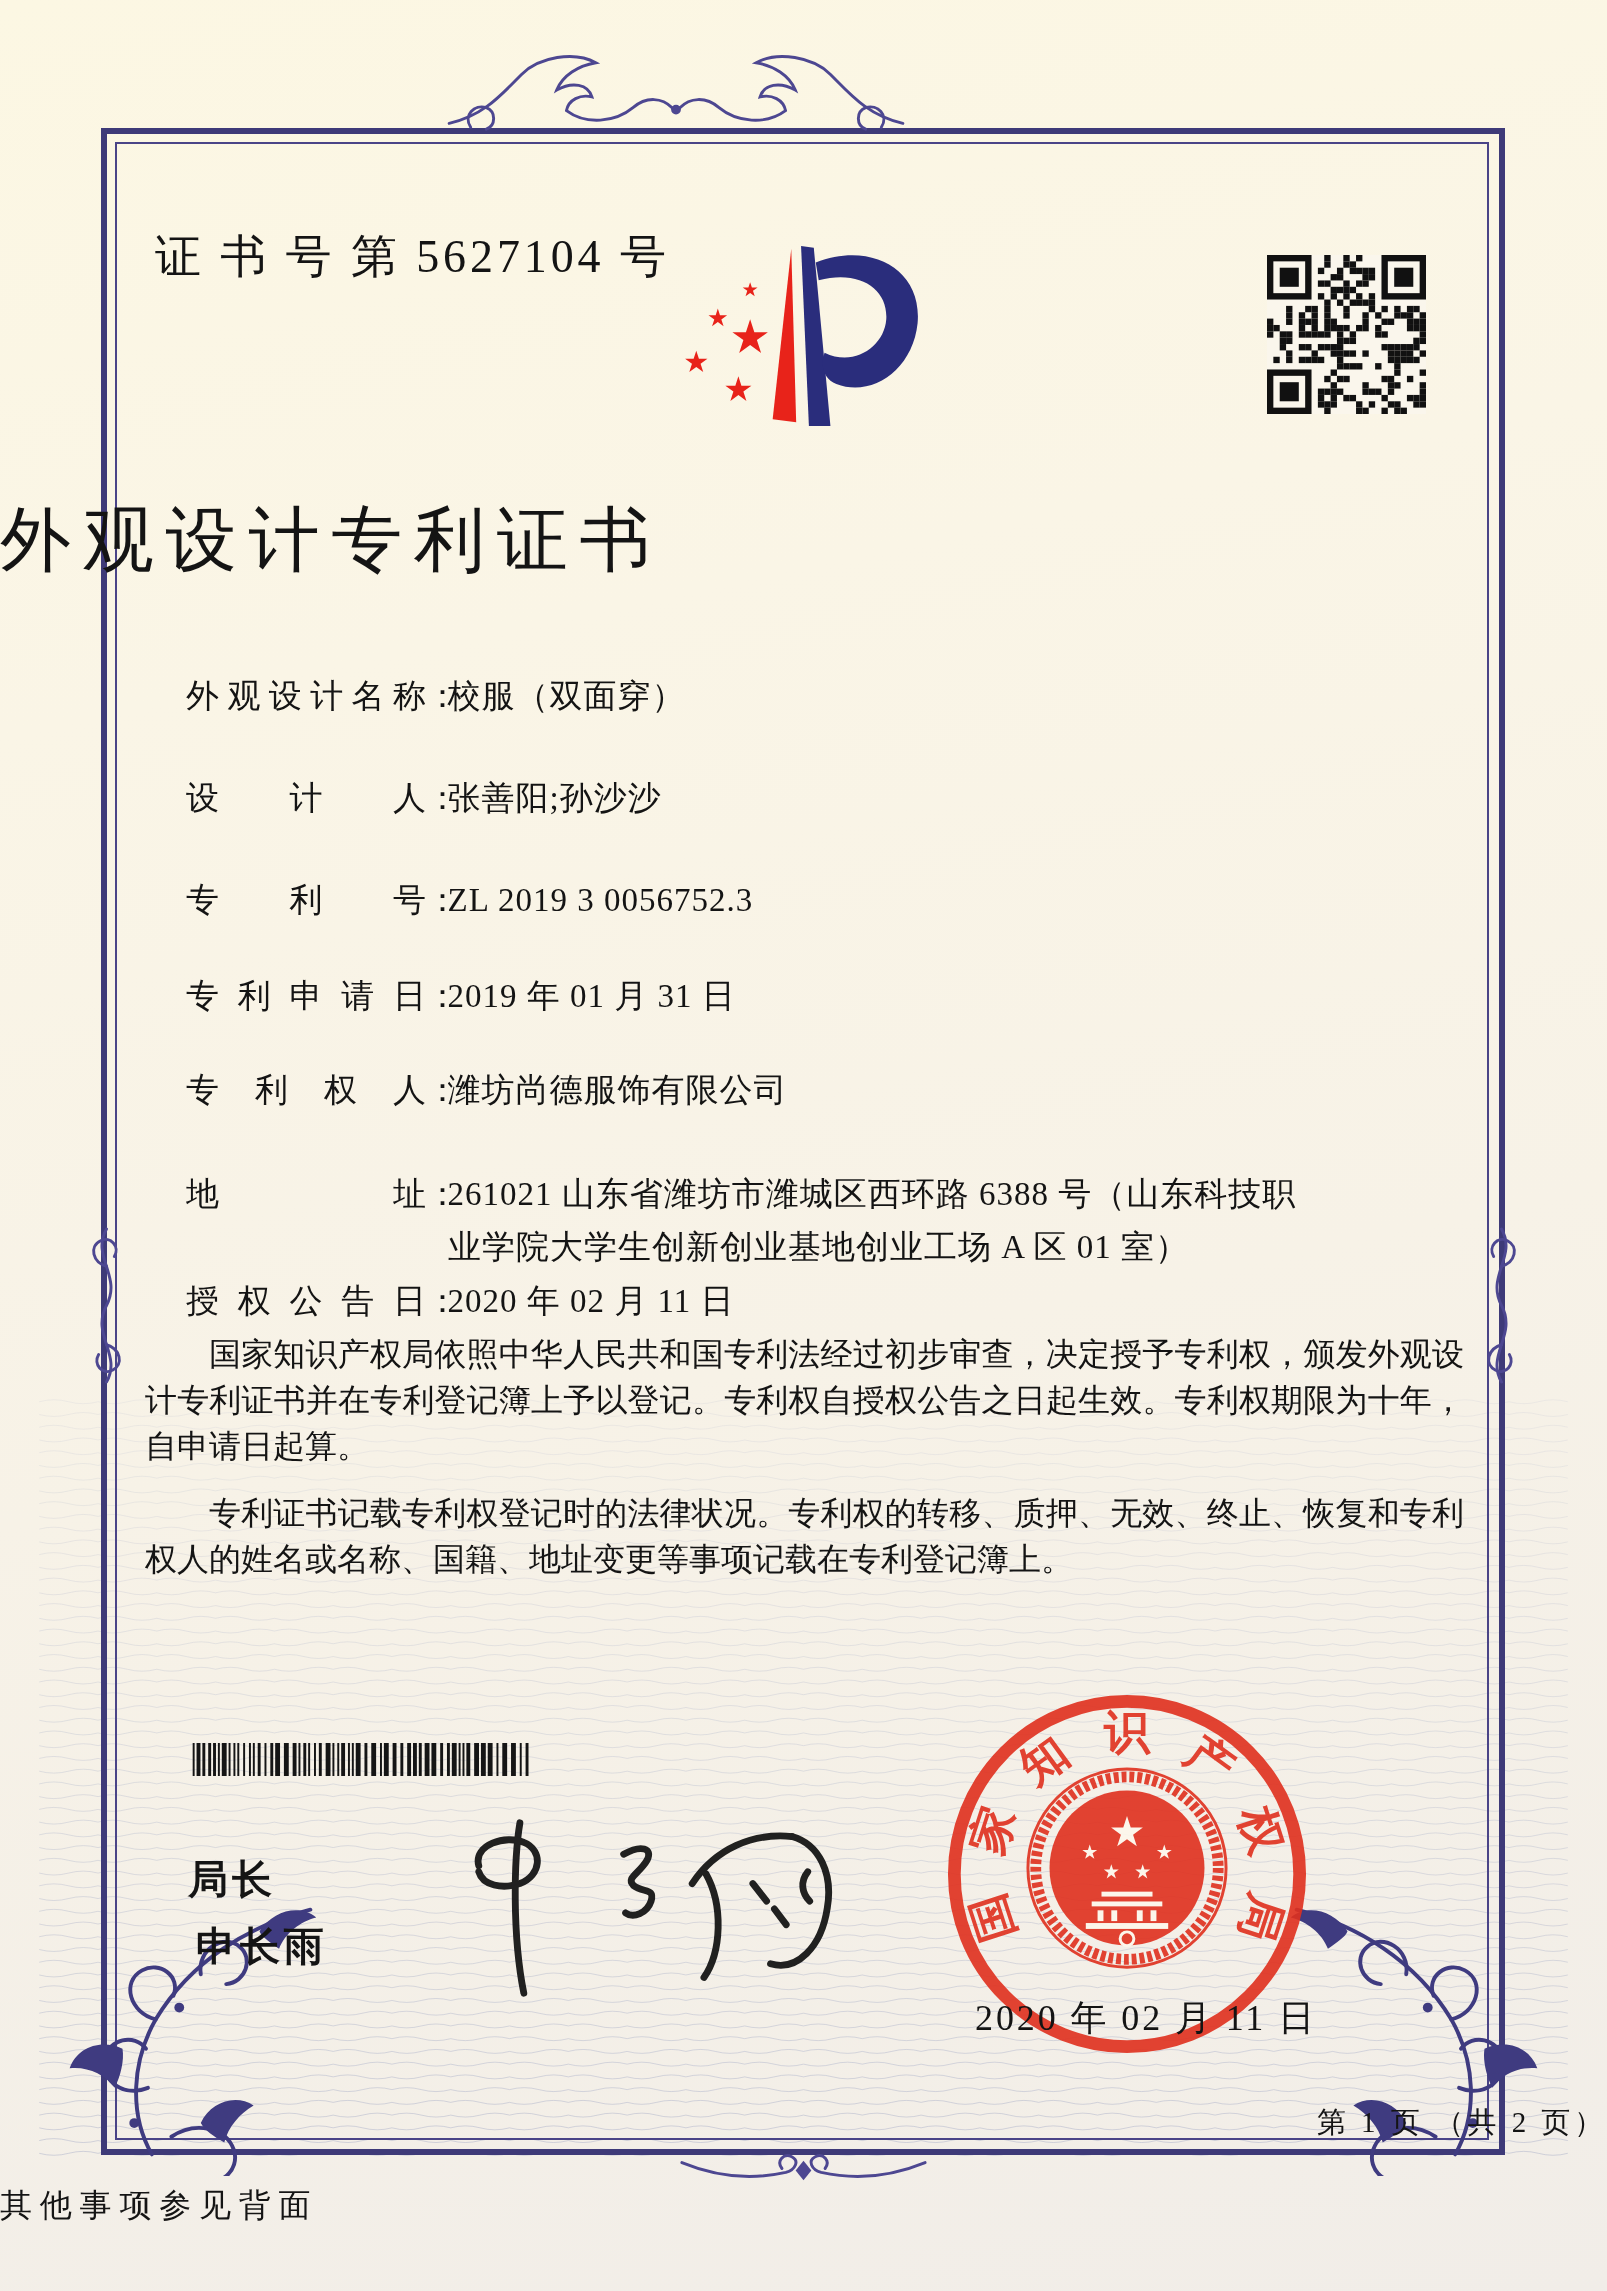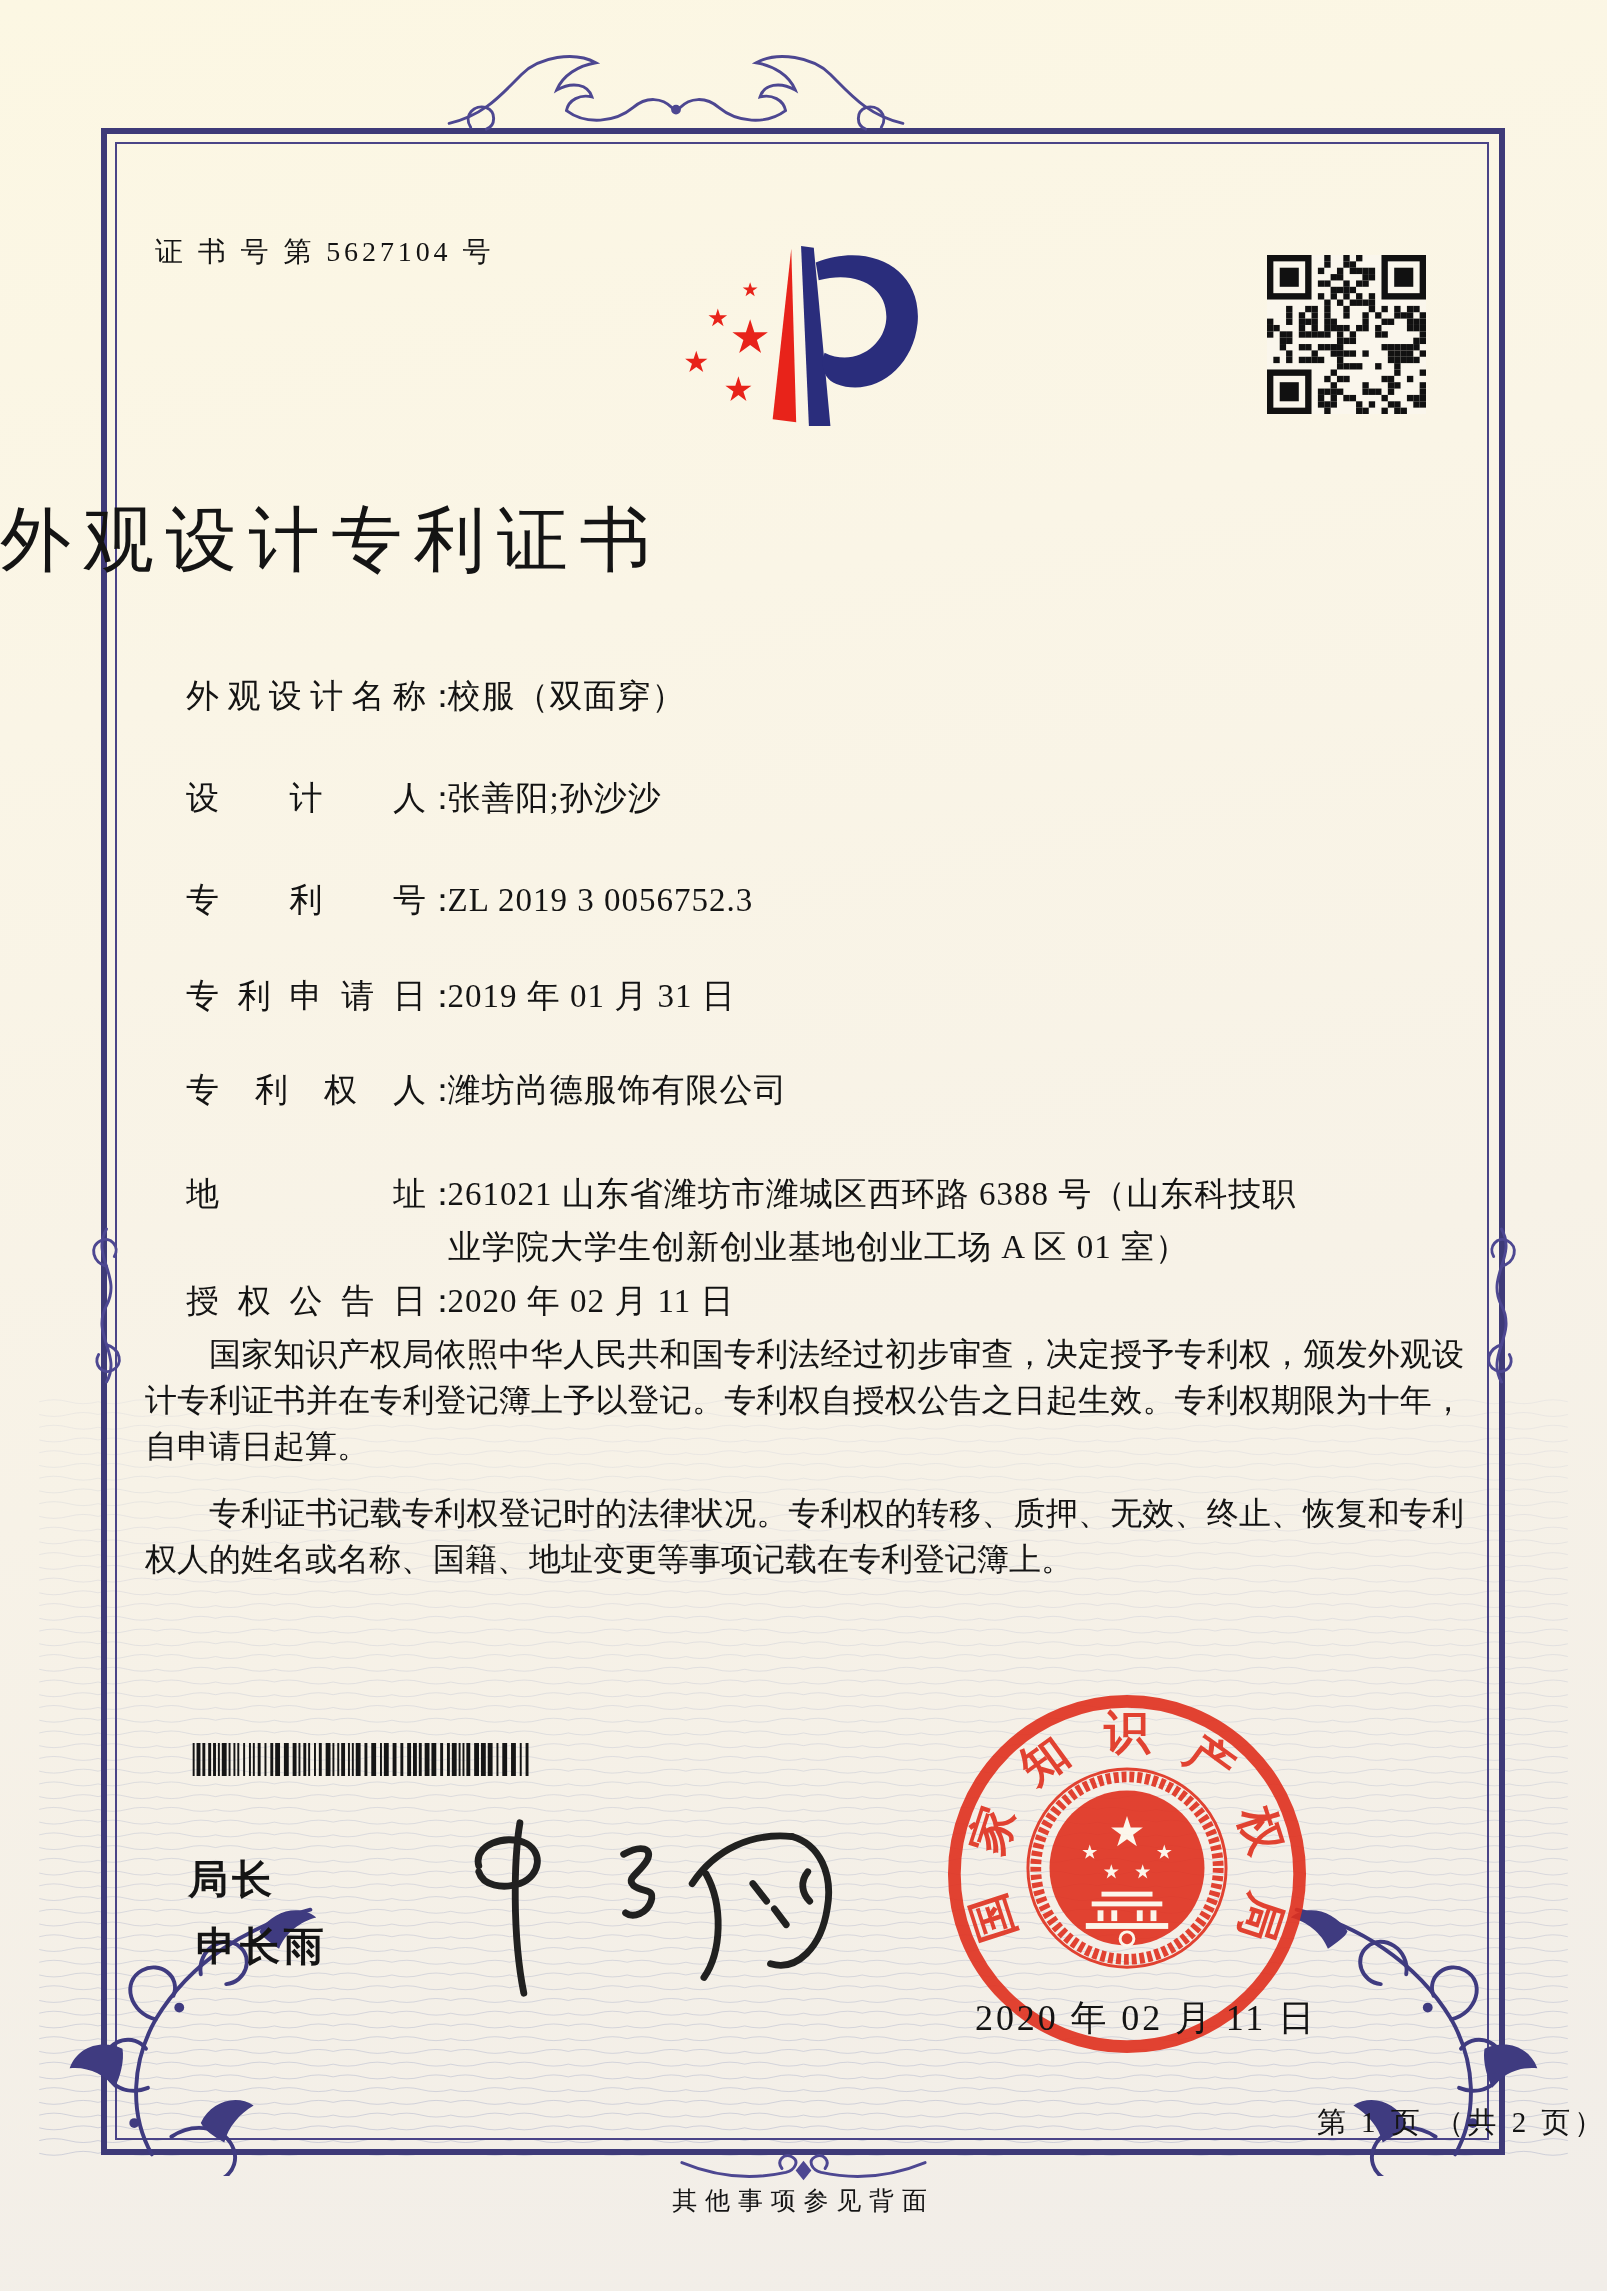--- a/index.html
+++ b/index.html
@@ -6,21 +6,21 @@
   .page{position:relative;width:1607px;height:2292px;margin:0 auto;overflow:hidden;
     background:linear-gradient(168deg,#fcf7e3 0%,#faf5e6 28%,#f7f2e7 58%,#f1ede8 100%);
     font-family:"Liberation Serif","DejaVu Serif",serif;color:#141414;}
   svg{display:block}
   .waves{position:absolute;left:0;top:0;z-index:0;pointer-events:none}
   .frame-outer{position:absolute;left:101px;top:128px;width:1392px;height:2015px;
     border:6.9px solid #3e3a78;z-index:1;}
   .frame-inner{position:absolute;left:115px;top:142px;width:1370px;height:1994px;
     border:2px solid #4a4487;z-index:1;}
   .ornament{position:absolute;z-index:2;pointer-events:none}
-  .cert-no{position:absolute;left:155px;top:233px;font-size:28px;letter-spacing:3.9px;z-index:3;}
+  .cert-no{position:absolute;left:155px;top:226px;font-size:46px;letter-spacing:3.9px;z-index:3;}
   .logo{position:absolute;left:662px;top:241px;z-index:3;}
   .qr{position:absolute;left:1267px;top:255px;z-index:3;}
   .doc-title{position:absolute;left:0;top:493px;width:100%;text-align:left;
     font-size:71px;font-weight:400;letter-spacing:11.8px;z-index:3;}
   .fields{position:absolute;left:186px;top:0;width:1255px;z-index:3;font-size:33px;}
   .frow{position:absolute;left:0;white-space:nowrap;}
   .flabel{display:inline-block;width:240px;text-align:justify;text-align-last:justify;
     vertical-align:top;}
   .fcolon{display:inline-block;width:21.6px;}
   .fvalue{letter-spacing:1px;}
@@ -33,22 +33,22 @@
   .director-title{position:absolute;left:188px;top:1852px;font-size:40px;font-weight:700;
     font-family:"Liberation Sans","DejaVu Sans",sans-serif;z-index:3;letter-spacing:3.9px;}
   .director-name{position:absolute;left:196px;top:1919px;font-size:40px;font-weight:700;
     font-family:"Liberation Sans","DejaVu Sans",sans-serif;z-index:3;letter-spacing:3.9px;}
   .signature{position:absolute;left:459px;top:1815px;z-index:4;}
   .seal{position:absolute;left:921px;top:1668px;z-index:4;opacity:.9;}
   .seal-date{position:absolute;left:975px;top:1994px;font-size:36px;letter-spacing:2.9px;
     z-index:5;white-space:nowrap;}
   .footer-page{position:absolute;left:0;top:2103px;width:100%;text-align:right;
     font-size:29px;letter-spacing:3.9px;z-index:3;}
-  .back-note{position:absolute;left:0;top:2184px;width:100%;text-align:center;
-    font-size:25px;letter-spacing:7.8px;z-index:3;}
+  .back-note{position:absolute;left:0;top:2184px;width:100%;text-align:left;
+    font-size:32px;letter-spacing:7.8px;z-index:3;}
 </style>
 </head>
 <body>
 
 <div class="page">
 
   <svg class="waves" id="waves" width="1607" height="2292" viewBox="0 0 1640 2338">
       <path d="M40 1430 q15 -4 30 0 t 30 0 q15 4 30 0 t 30 0 q15 -4 30 0 t 30 0 q15 4 30 0 t 30 0 q15 -4 30 0 t 30 0 q15 4 30 0 t 30 0 q15 -4 30 0 t 30 0 q15 4 30 0 t 30 0 q15 -4 30 0 t 30 0 q15 4 30 0 t 30 0 q15 -4 30 0 t 30 0 q15 4 30 0 t 30 0 q15 -4 30 0 t 30 0 q15 4 30 0 t 30 0 q15 -4 30 0 t 30 0 q15 4 30 0 t 30 0 q15 -4 30 0 t 30 0 q15 4 30 0 t 30 0 q15 -4 30 0 t 30 0 q15 4 30 0 t 30 0 q15 -4 30 0 t 30 0 q15 4 30 0 t 30 0 q15 -4 30 0 t 30 0 q15 4 30 0 t 30 0 q15 -4 30 0 t 30 0 q15 4 30 0 t 30 0" fill="none" stroke="#9aa3c2" stroke-width="1" opacity="0.12"></path>
       <path d="M40 1443 q15 4 30 0 t 30 0 q15 -4 30 0 t 30 0 q15 4 30 0 t 30 0 q15 -4 30 0 t 30 0 q15 4 30 0 t 30 0 q15 -4 30 0 t 30 0 q15 4 30 0 t 30 0 q15 -4 30 0 t 30 0 q15 4 30 0 t 30 0 q15 -4 30 0 t 30 0 q15 4 30 0 t 30 0 q15 -4 30 0 t 30 0 q15 4 30 0 t 30 0 q15 -4 30 0 t 30 0 q15 4 30 0 t 30 0 q15 -4 30 0 t 30 0 q15 4 30 0 t 30 0 q15 -4 30 0 t 30 0 q15 4 30 0 t 30 0 q15 -4 30 0 t 30 0 q15 4 30 0 t 30 0 q15 -4 30 0 t 30 0 q15 4 30 0 t 30 0 q15 -4 30 0 t 30 0 q15 4 30 0 t 30 0 q15 -4 30 0 t 30 0" fill="none" stroke="#9aa3c2" stroke-width="1" opacity="0.13"></path>
       <path d="M40 1456 q15 -4 30 0 t 30 0 q15 4 30 0 t 30 0 q15 -4 30 0 t 30 0 q15 4 30 0 t 30 0 q15 -4 30 0 t 30 0 q15 4 30 0 t 30 0 q15 -4 30 0 t 30 0 q15 4 30 0 t 30 0 q15 -4 30 0 t 30 0 q15 4 30 0 t 30 0 q15 -4 30 0 t 30 0 q15 4 30 0 t 30 0 q15 -4 30 0 t 30 0 q15 4 30 0 t 30 0 q15 -4 30 0 t 30 0 q15 4 30 0 t 30 0 q15 -4 30 0 t 30 0 q15 4 30 0 t 30 0 q15 -4 30 0 t 30 0 q15 4 30 0 t 30 0 q15 -4 30 0 t 30 0 q15 4 30 0 t 30 0 q15 -4 30 0 t 30 0 q15 4 30 0 t 30 0 q15 -4 30 0 t 30 0 q15 4 30 0 t 30 0" fill="none" stroke="#9aa3c2" stroke-width="1" opacity="0.13"></path>

